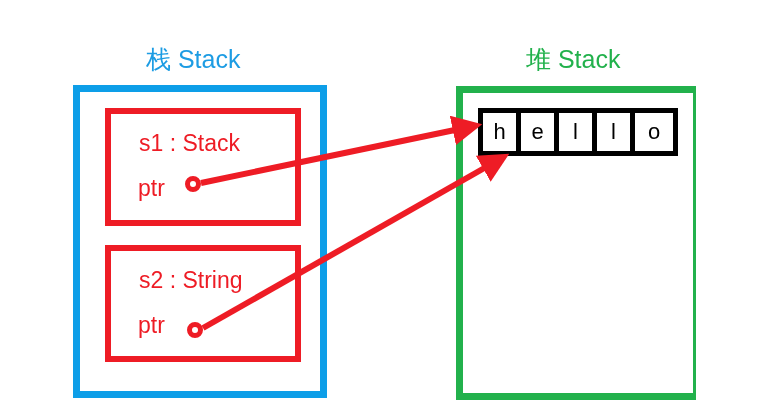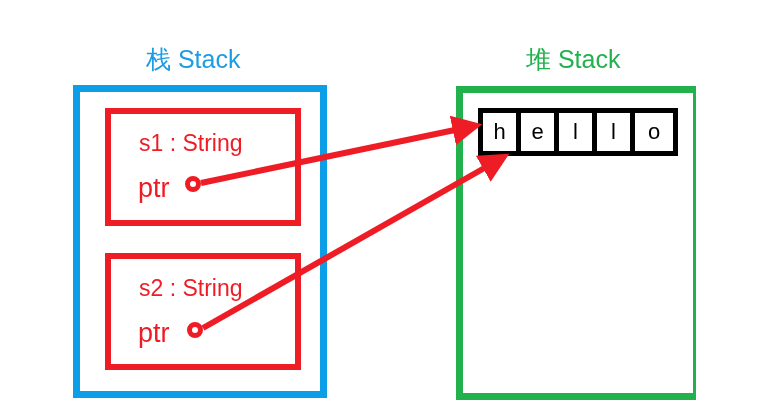--- a/index.html
+++ b/index.html
@@ -60,36 +60,36 @@
   }
 
   
   .var-box {
     position: absolute;
     box-sizing: border-box;
     border: 6px solid #ee1c25;
     background: #ffffff;
   }
   #var-box-s1 { left: 105px; top: 80px;  width: 196px; height: 118px; }
-  #var-box-s2 { left: 105px; top: 225px; width: 196px; height: 117px; }
+  #var-box-s2 { left: 105px; top: 217px; width: 196px; height: 117px; }
 
   .var-title {
     position: absolute;
     left: 28px;
     top: 15px;
     font-size: 23px;
     line-height: 28px;
     color: #ee1c25;
     white-space: nowrap;
   }
   .var-ptr-label {
     position: absolute;
     left: 27px;
     top: 60px;
-    font-size: 27px;
+    font-size: 23px;
     line-height: 28px;
     color: #ee1c25;
     white-space: nowrap;
   }
 
   
   .ptr-dot {
     position: absolute;
     width: 16px;
     height: 16px;
@@ -142,21 +142,21 @@
 <div id="stage">
 
   <div class="title" id="stack-title">栈 Stack</div>
   <div class="title" id="heap-title">堆 Stack</div>
 
   <div class="region" id="stack-region"></div>
 
   <div class="region" id="heap-region"></div>
 
   <div class="var-box" id="var-box-s1">
-    <div class="var-title">s1 : String</div>
+    <div class="var-title">s1 : Stack</div>
     <div class="var-ptr-label">ptr</div>
   </div>
   <div class="ptr-dot" id="ptr-dot-s1"></div>
 
   <div class="var-box" id="var-box-s2">
     <div class="var-title">s2 : String</div>
     <div class="var-ptr-label">ptr</div>
   </div>
   <div class="ptr-dot" id="ptr-dot-s2"></div>
 

